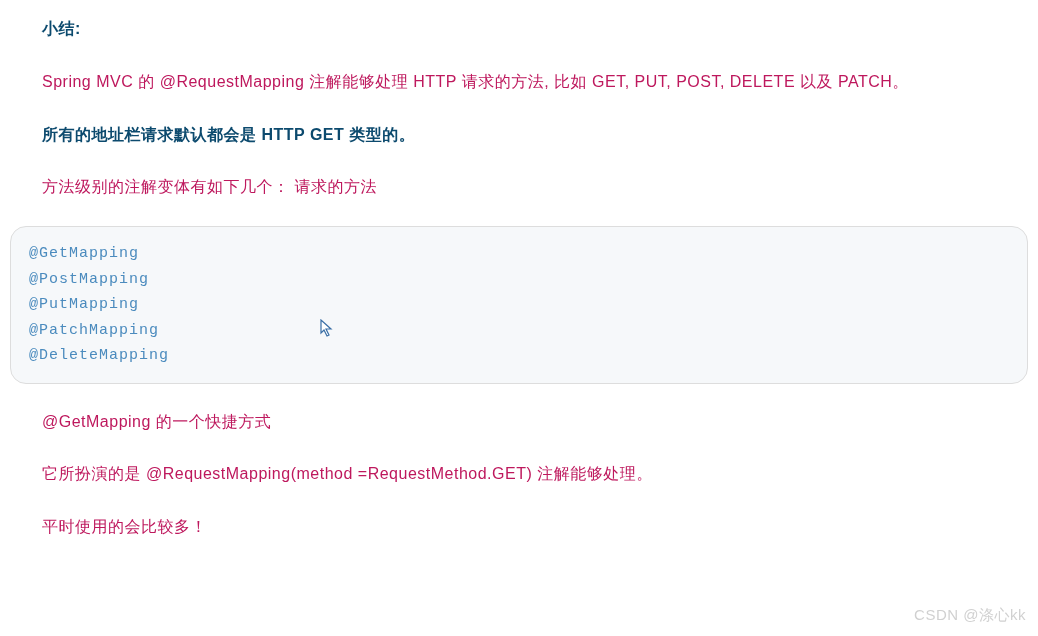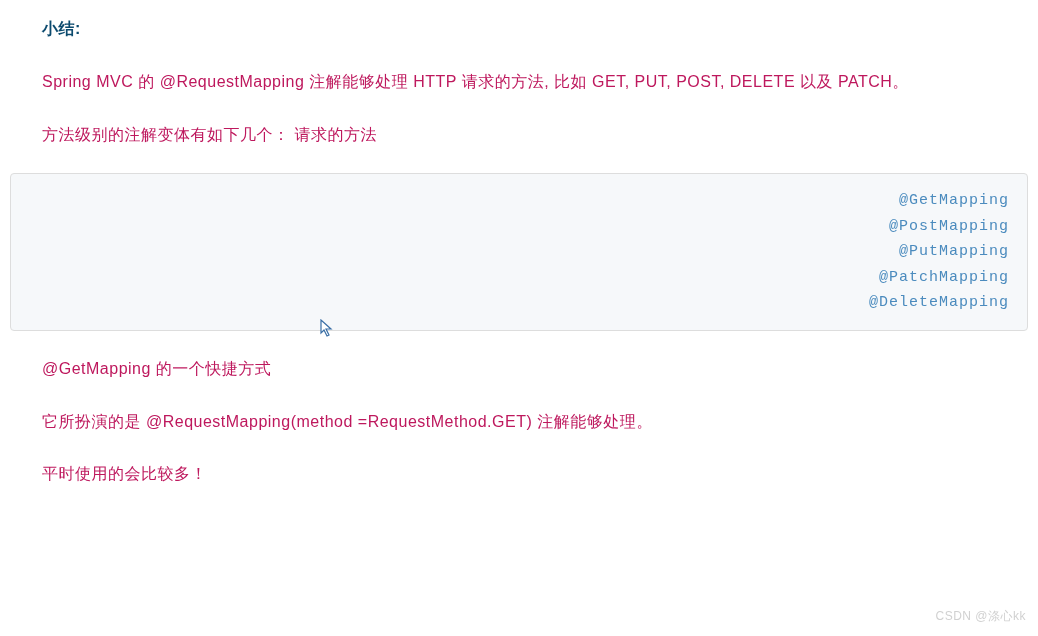--- a/index.html
+++ b/index.html
@@ -27,38 +27,37 @@
     .para-indent {
       text-indent: 2em;
     }
     .bold {
       font-weight: 700;
       color: #0c4a6e;
     }
     .code-block {
       background: #f6f8fa;
       border: 1px solid #ddd;
-      border-radius: 4px;
+      border-radius: 16px;
       padding: 14px 18px;
       margin: 10px 0 24px 0;
       font-family: Consolas, Monaco, "Courier New", monospace;
       font-size: 15px;
       line-height: 1.7;
       letter-spacing: 1px;
-      text-align: right;
     }
     .annotation {
       color: #4b8bbe;
     }
     .watermark {
       position: fixed;
       bottom: 8px;
       right: 12px;
       color: rgba(120,120,120,0.35);
-      font-size: 12px;
+      font-size: 15px;
       letter-spacing: 0.5px;
       pointer-events: none;
     }
     .cursor-icon {
       position: absolute;
       left: 320px;
       top: 318px;
       font-size: 16px;
       color: #3a6ea5;
       pointer-events: none;
@@ -66,20 +65,21 @@
   </style>
 </head>
 <body>
 
 <div class="content">
 
   <p class="para para-indent bold">小结:</p>
 
   <p class="para para-indent">Spring MVC 的 @RequestMapping 注解能够处理 HTTP 请求的方法, 比如 GET, PUT, POST, DELETE 以及 PATCH。</p>
 
+  <p class="para para-indent bold">所有的地址栏请求默认都会是 HTTP GET 类型的。</p>
 
   <p class="para para-indent">方法级别的注解变体有如下几个：  请求的方法</p>
 
   <div class="code-block">
     <div class="annotation">@GetMapping</div>
     <div class="annotation">@PostMapping</div>
     <div class="annotation">@PutMapping</div>
     <div class="annotation">@PatchMapping</div>
     <div class="annotation">@DeleteMapping</div>
   </div>

